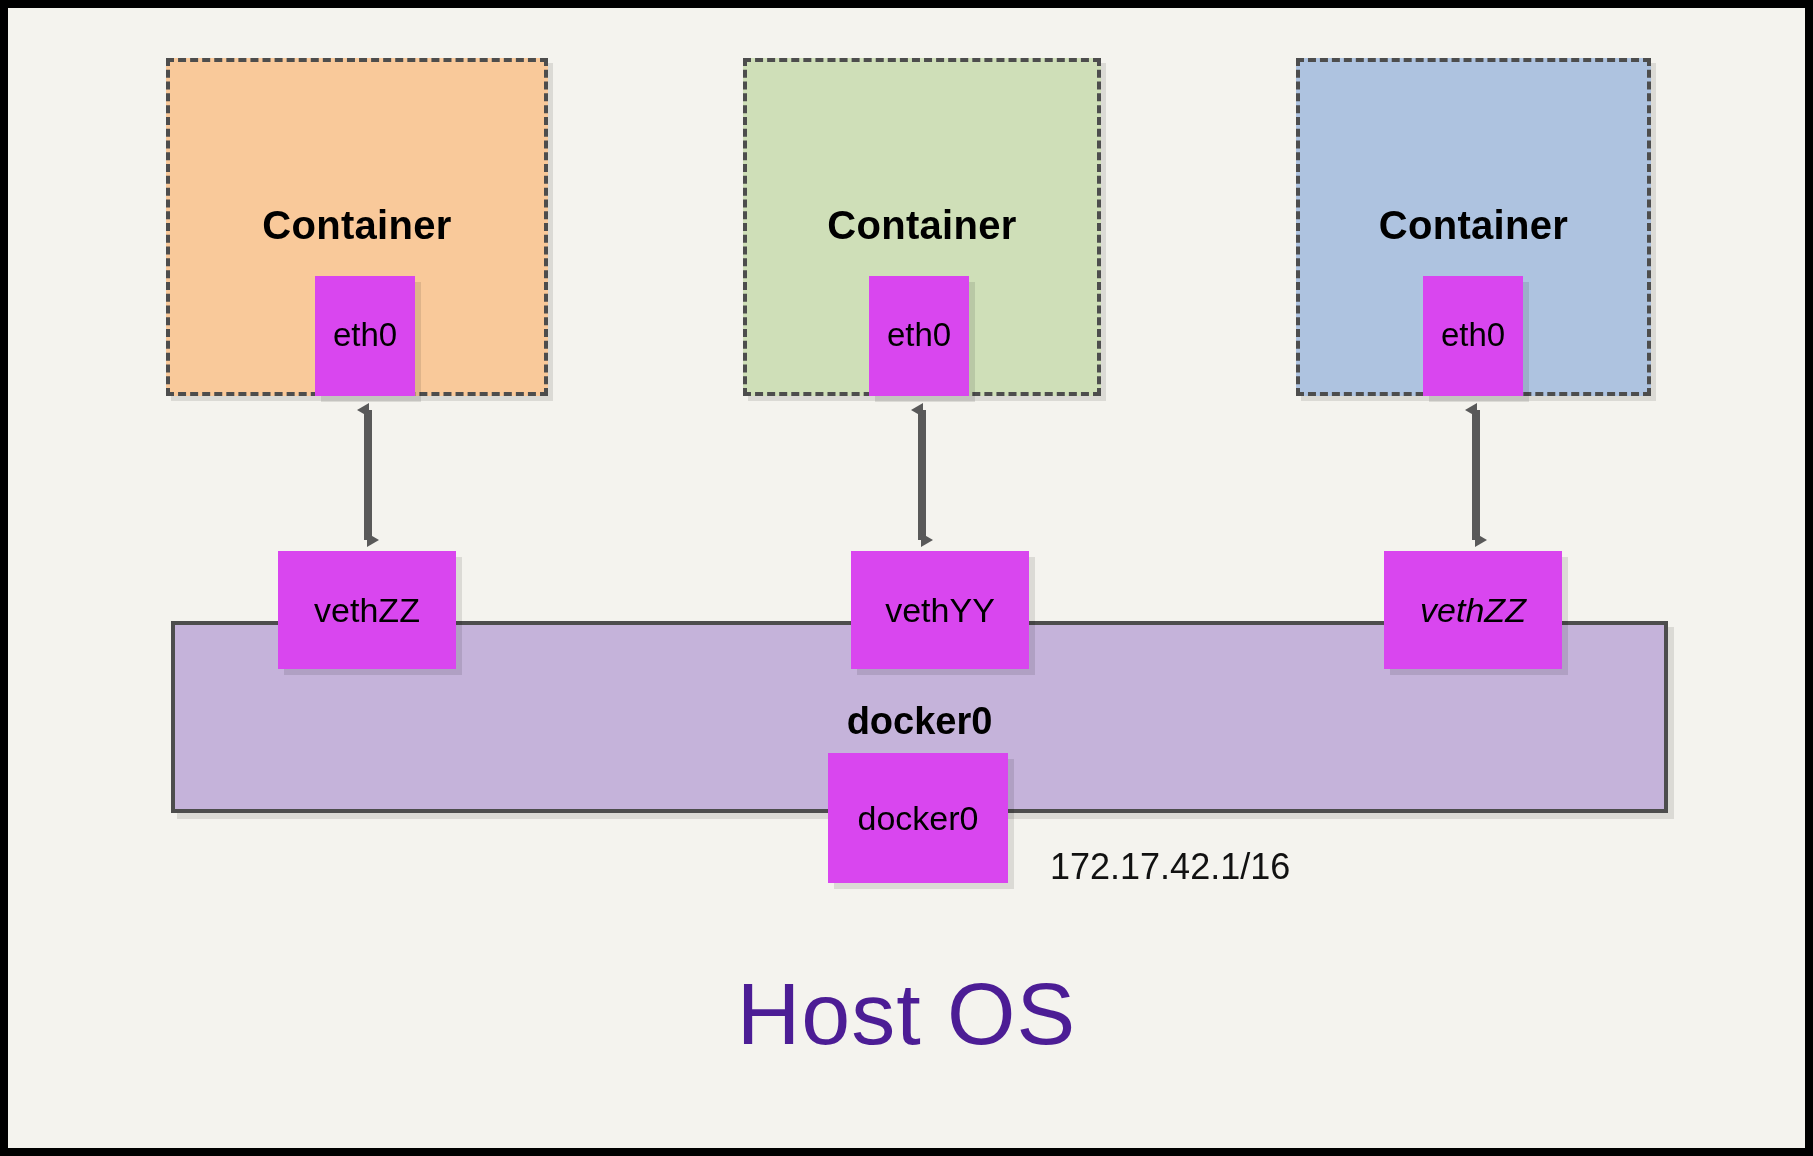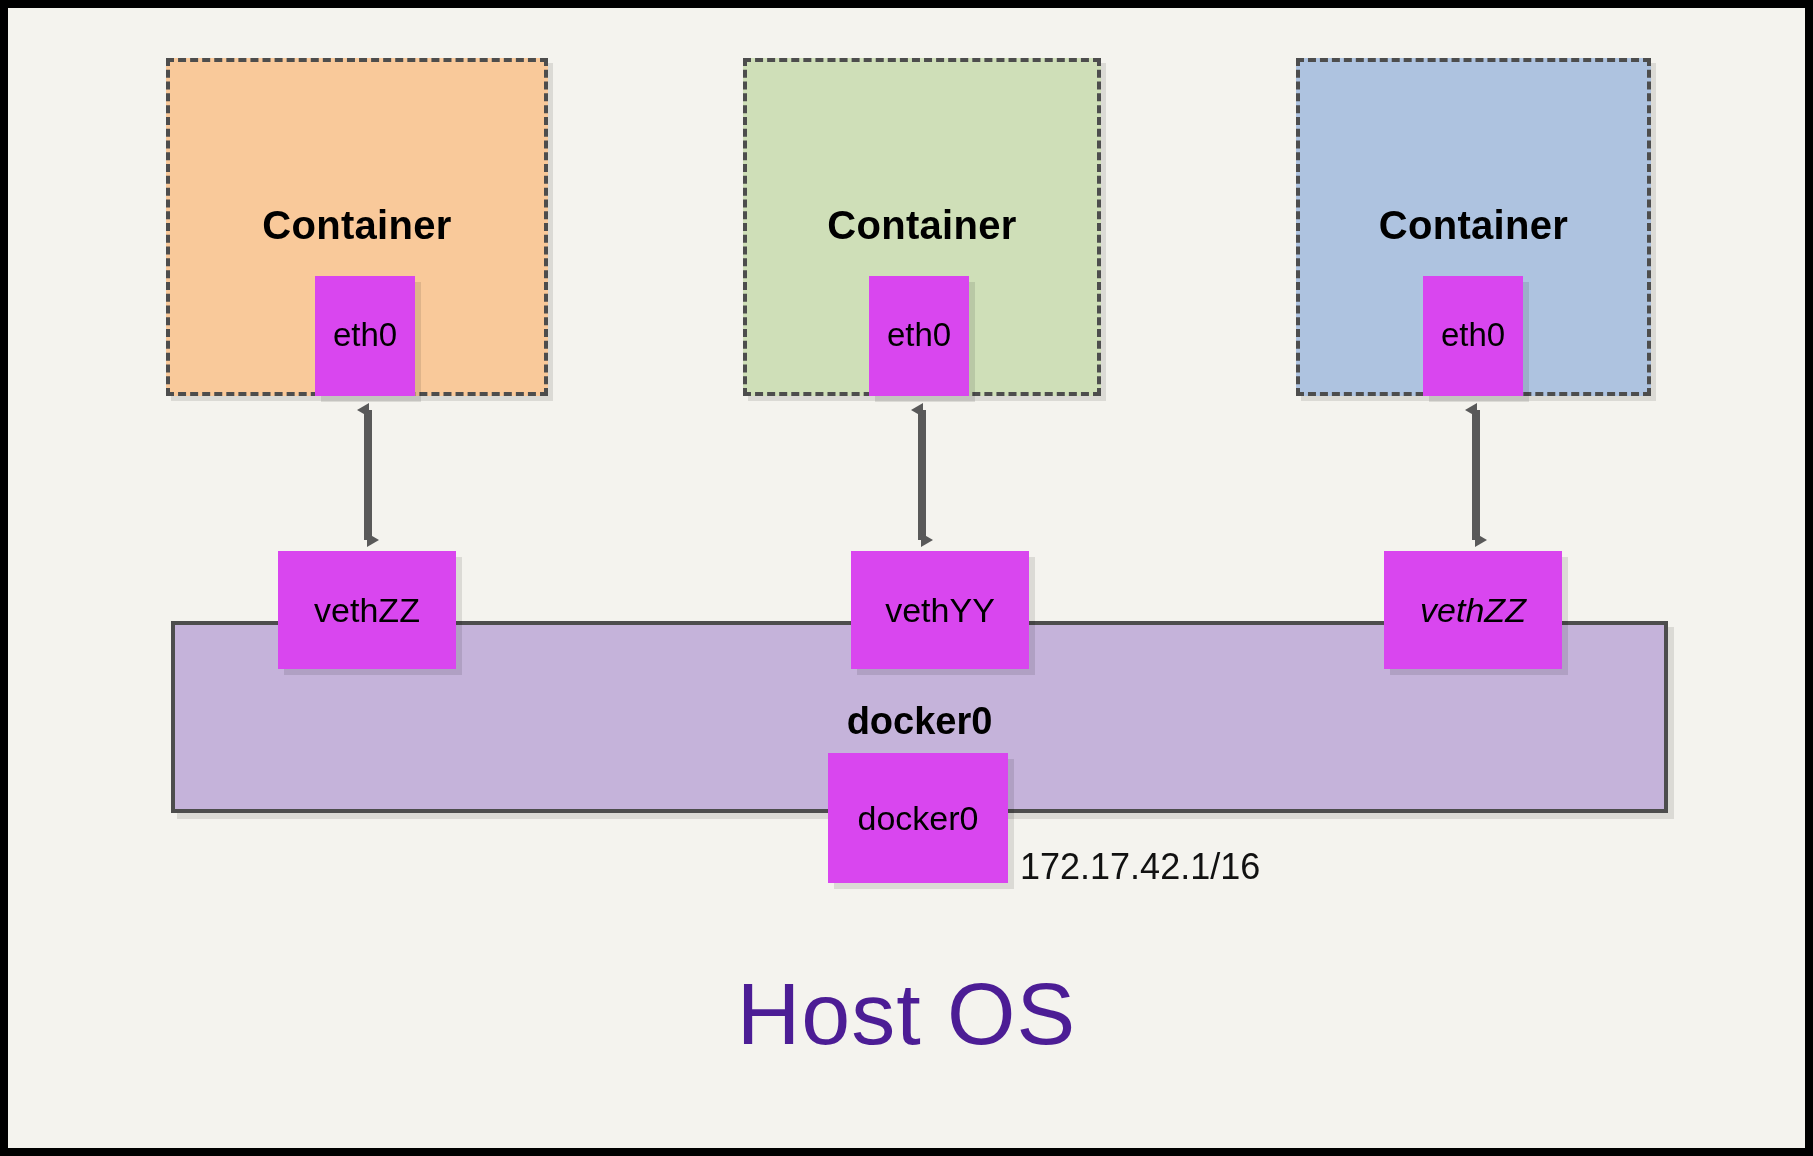--- a/index.html
+++ b/index.html
@@ -77,20 +77,21 @@
   
   .arrow {
     position: absolute;
   }
   
   #ip-text {
     position: absolute;
     font-size: 36px;
     color: #111111;
     white-space: nowrap;
+    margin-left: 30px;
   }
   #host-os {
     position: absolute;
     left: 0;
     right: 0;
     text-align: center;
     font-size: 88px;
     font-weight: normal;
     color: #4c1d95;
     letter-spacing: 1px;

